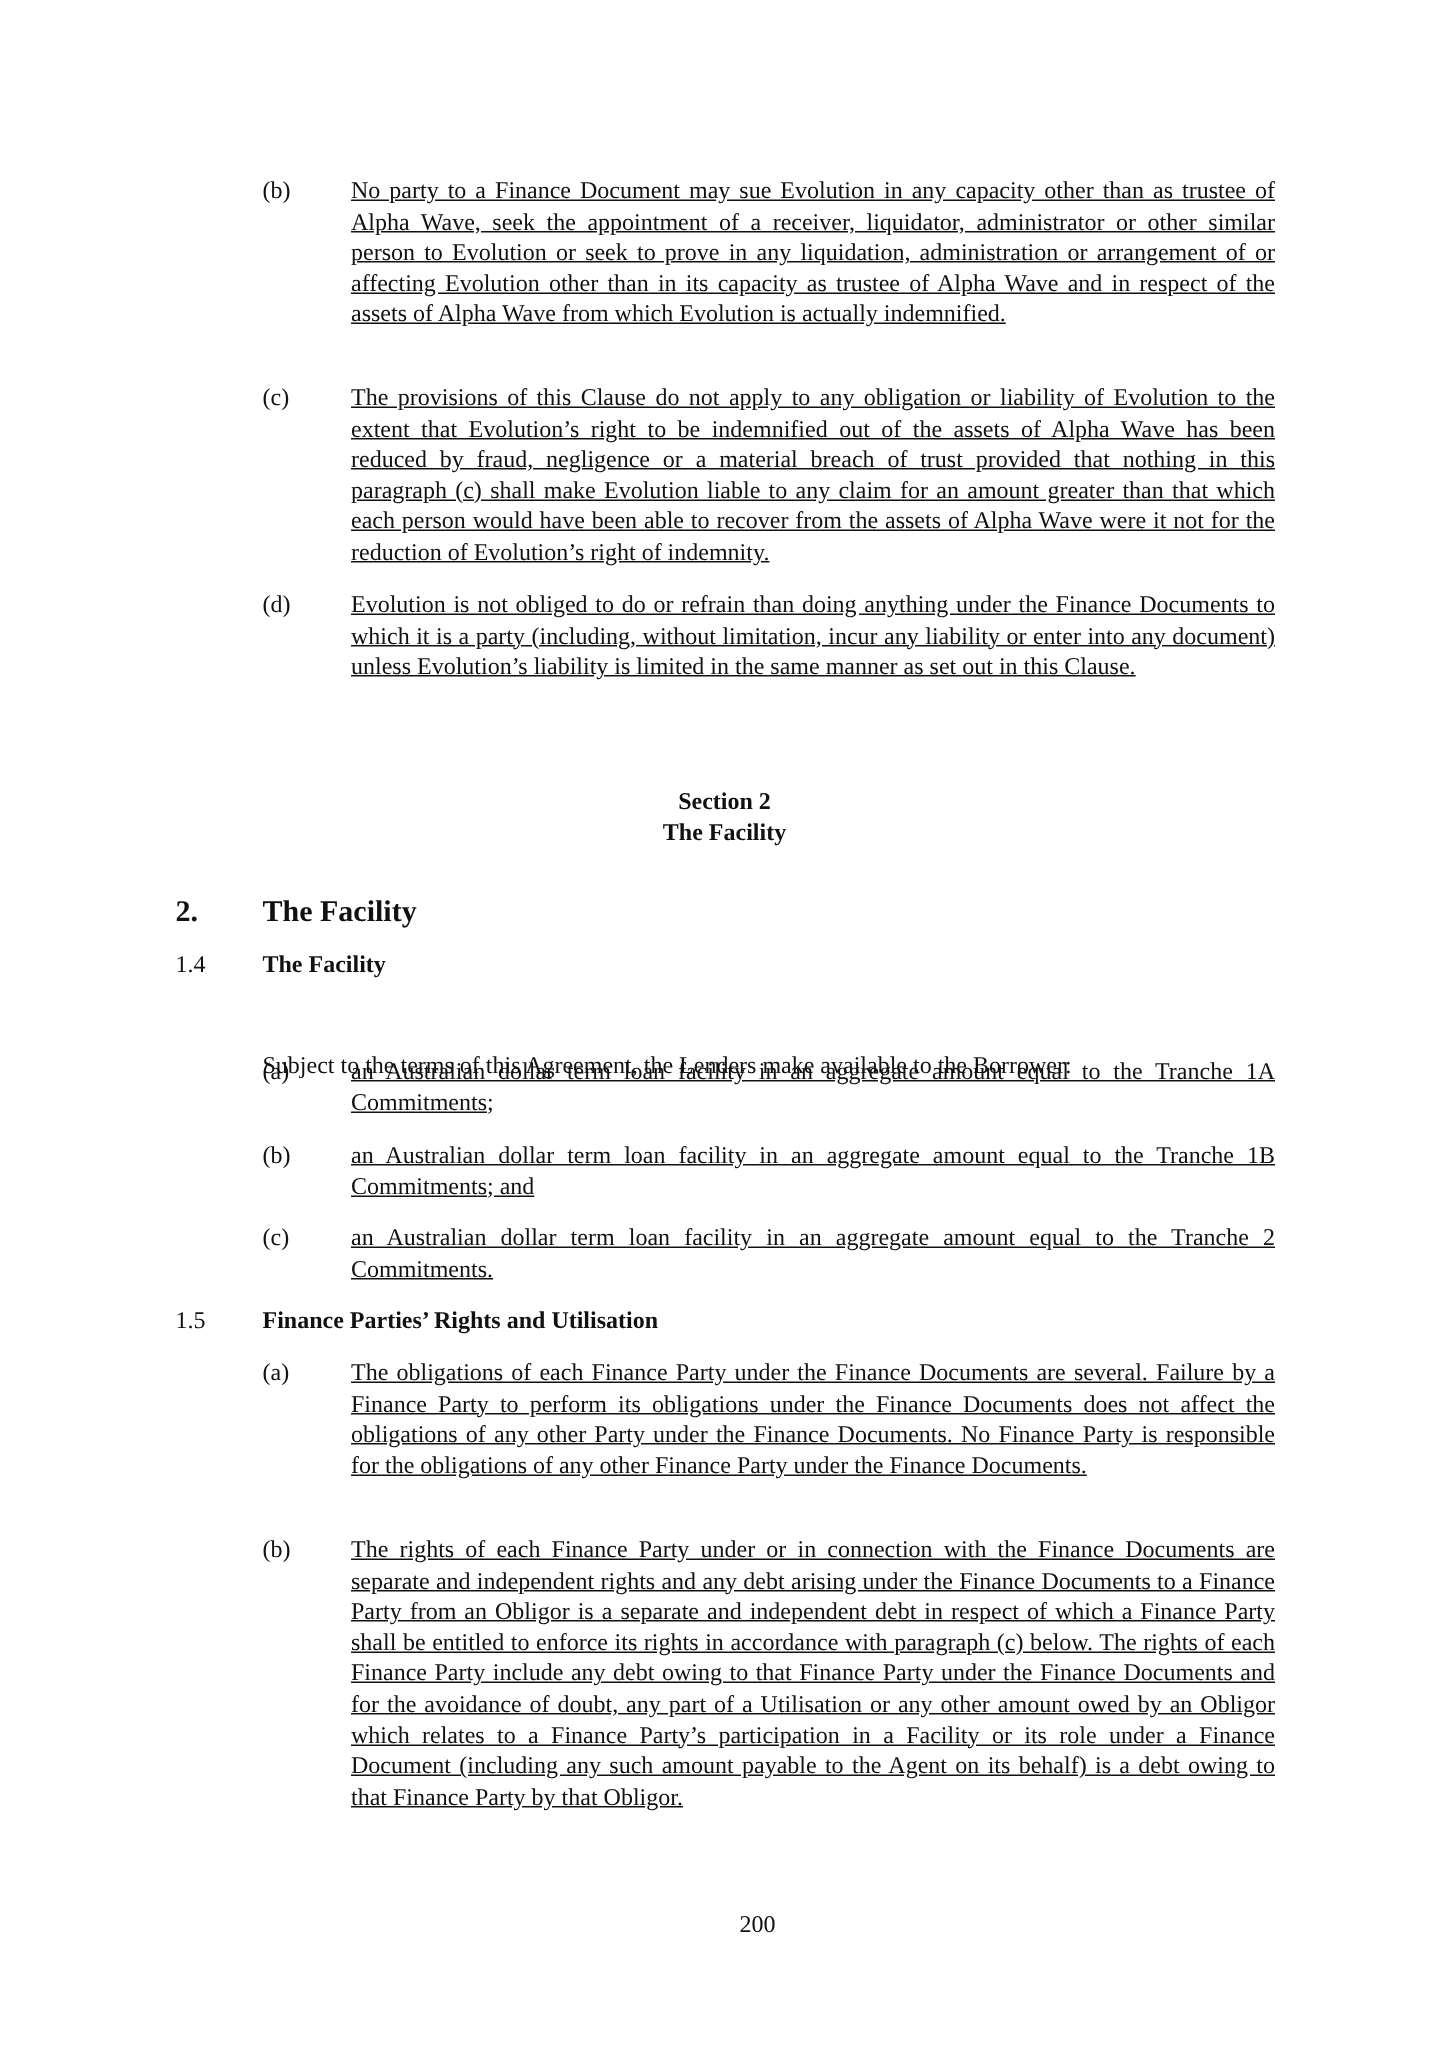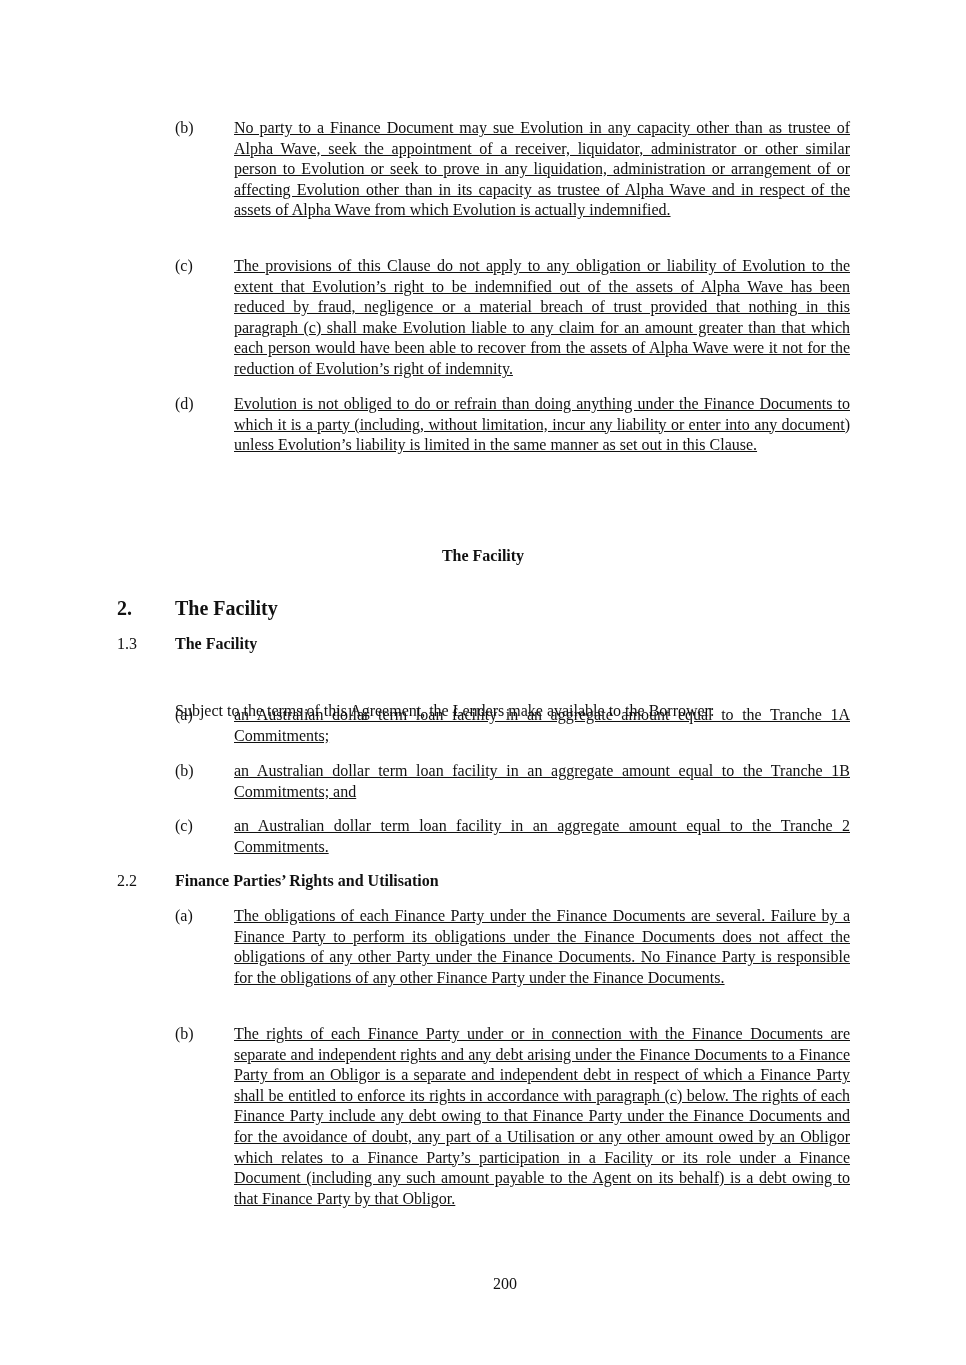--- a/index.html
+++ b/index.html
@@ -90,29 +90,30 @@
   <div class="para" style="top:256px;">
     <span class="label">(c)</span>
     <div class="text">The provisions of this Clause do not apply to any obligation or liability of Evolution to the extent that Evolution’s right to be indemnified out of the assets of Alpha Wave has been reduced by fraud, negligence or a material breach of trust provided that nothing in this paragraph (c) shall make Evolution liable to any claim for an amount greater than that which each person would have been able to recover from the assets of Alpha Wave were it not for the reduction of Evolution’s right of indemnity.</div>
   </div>
 
   <div class="para" style="top:394px;">
     <span class="label">(d)</span>
     <div class="text">Evolution is not obliged to do or refrain than doing anything under the Finance Documents to which it is a party (including, without limitation, incur any liability or enter into any document) unless Evolution’s liability is limited in the same manner as set out in this Clause.</div>
   </div>
 
+  <div class="centered" style="top:525px;">Section 2</div>
   <div class="centered" style="top:546px;">The Facility</div>
 
   <div class="h1" style="top:596px;">
     <span class="num">2.</span>
     <span class="title">The Facility</span>
   </div>
 
   <div class="h2" style="top:634px;">
-    <span class="num">1.3</span>
+    <span class="num">1.4</span>
     <span class="title">The Facility</span>
   </div>
 
   <div class="body-text" style="top:669px;">Subject to the terms of this Agreement, the Lenders make available to the Borrower:</div>
 
   <div class="para" style="top:705px;">
     <span class="label">(a)</span>
     <div class="text">an Australian dollar term loan facility in an aggregate amount equal to the Tranche 1A Commitments;</div>
   </div>
 
@@ -120,21 +121,21 @@
     <span class="label">(b)</span>
     <div class="text">an Australian dollar term loan facility in an aggregate amount equal to the Tranche 1B Commitments; and</div>
   </div>
 
   <div class="para" style="top:816px;">
     <span class="label">(c)</span>
     <div class="text">an Australian dollar term loan facility in an aggregate amount equal to the Tranche 2 Commitments.</div>
   </div>
 
   <div class="h2" style="top:871px;">
-    <span class="num">2.2</span>
+    <span class="num">1.5</span>
     <span class="title">Finance Parties’ Rights and Utilisation</span>
   </div>
 
   <div class="para" style="top:906px;">
     <span class="label">(a)</span>
     <div class="text">The obligations of each Finance Party under the Finance Documents are several. Failure by a Finance Party to perform its obligations under the Finance Documents does not affect the obligations of any other Party under the Finance Documents.  No Finance Party is responsible for the obligations of any other Finance Party under the Finance Documents.</div>
   </div>
 
   <div class="para" style="top:1024px;">
     <span class="label">(b)</span>

